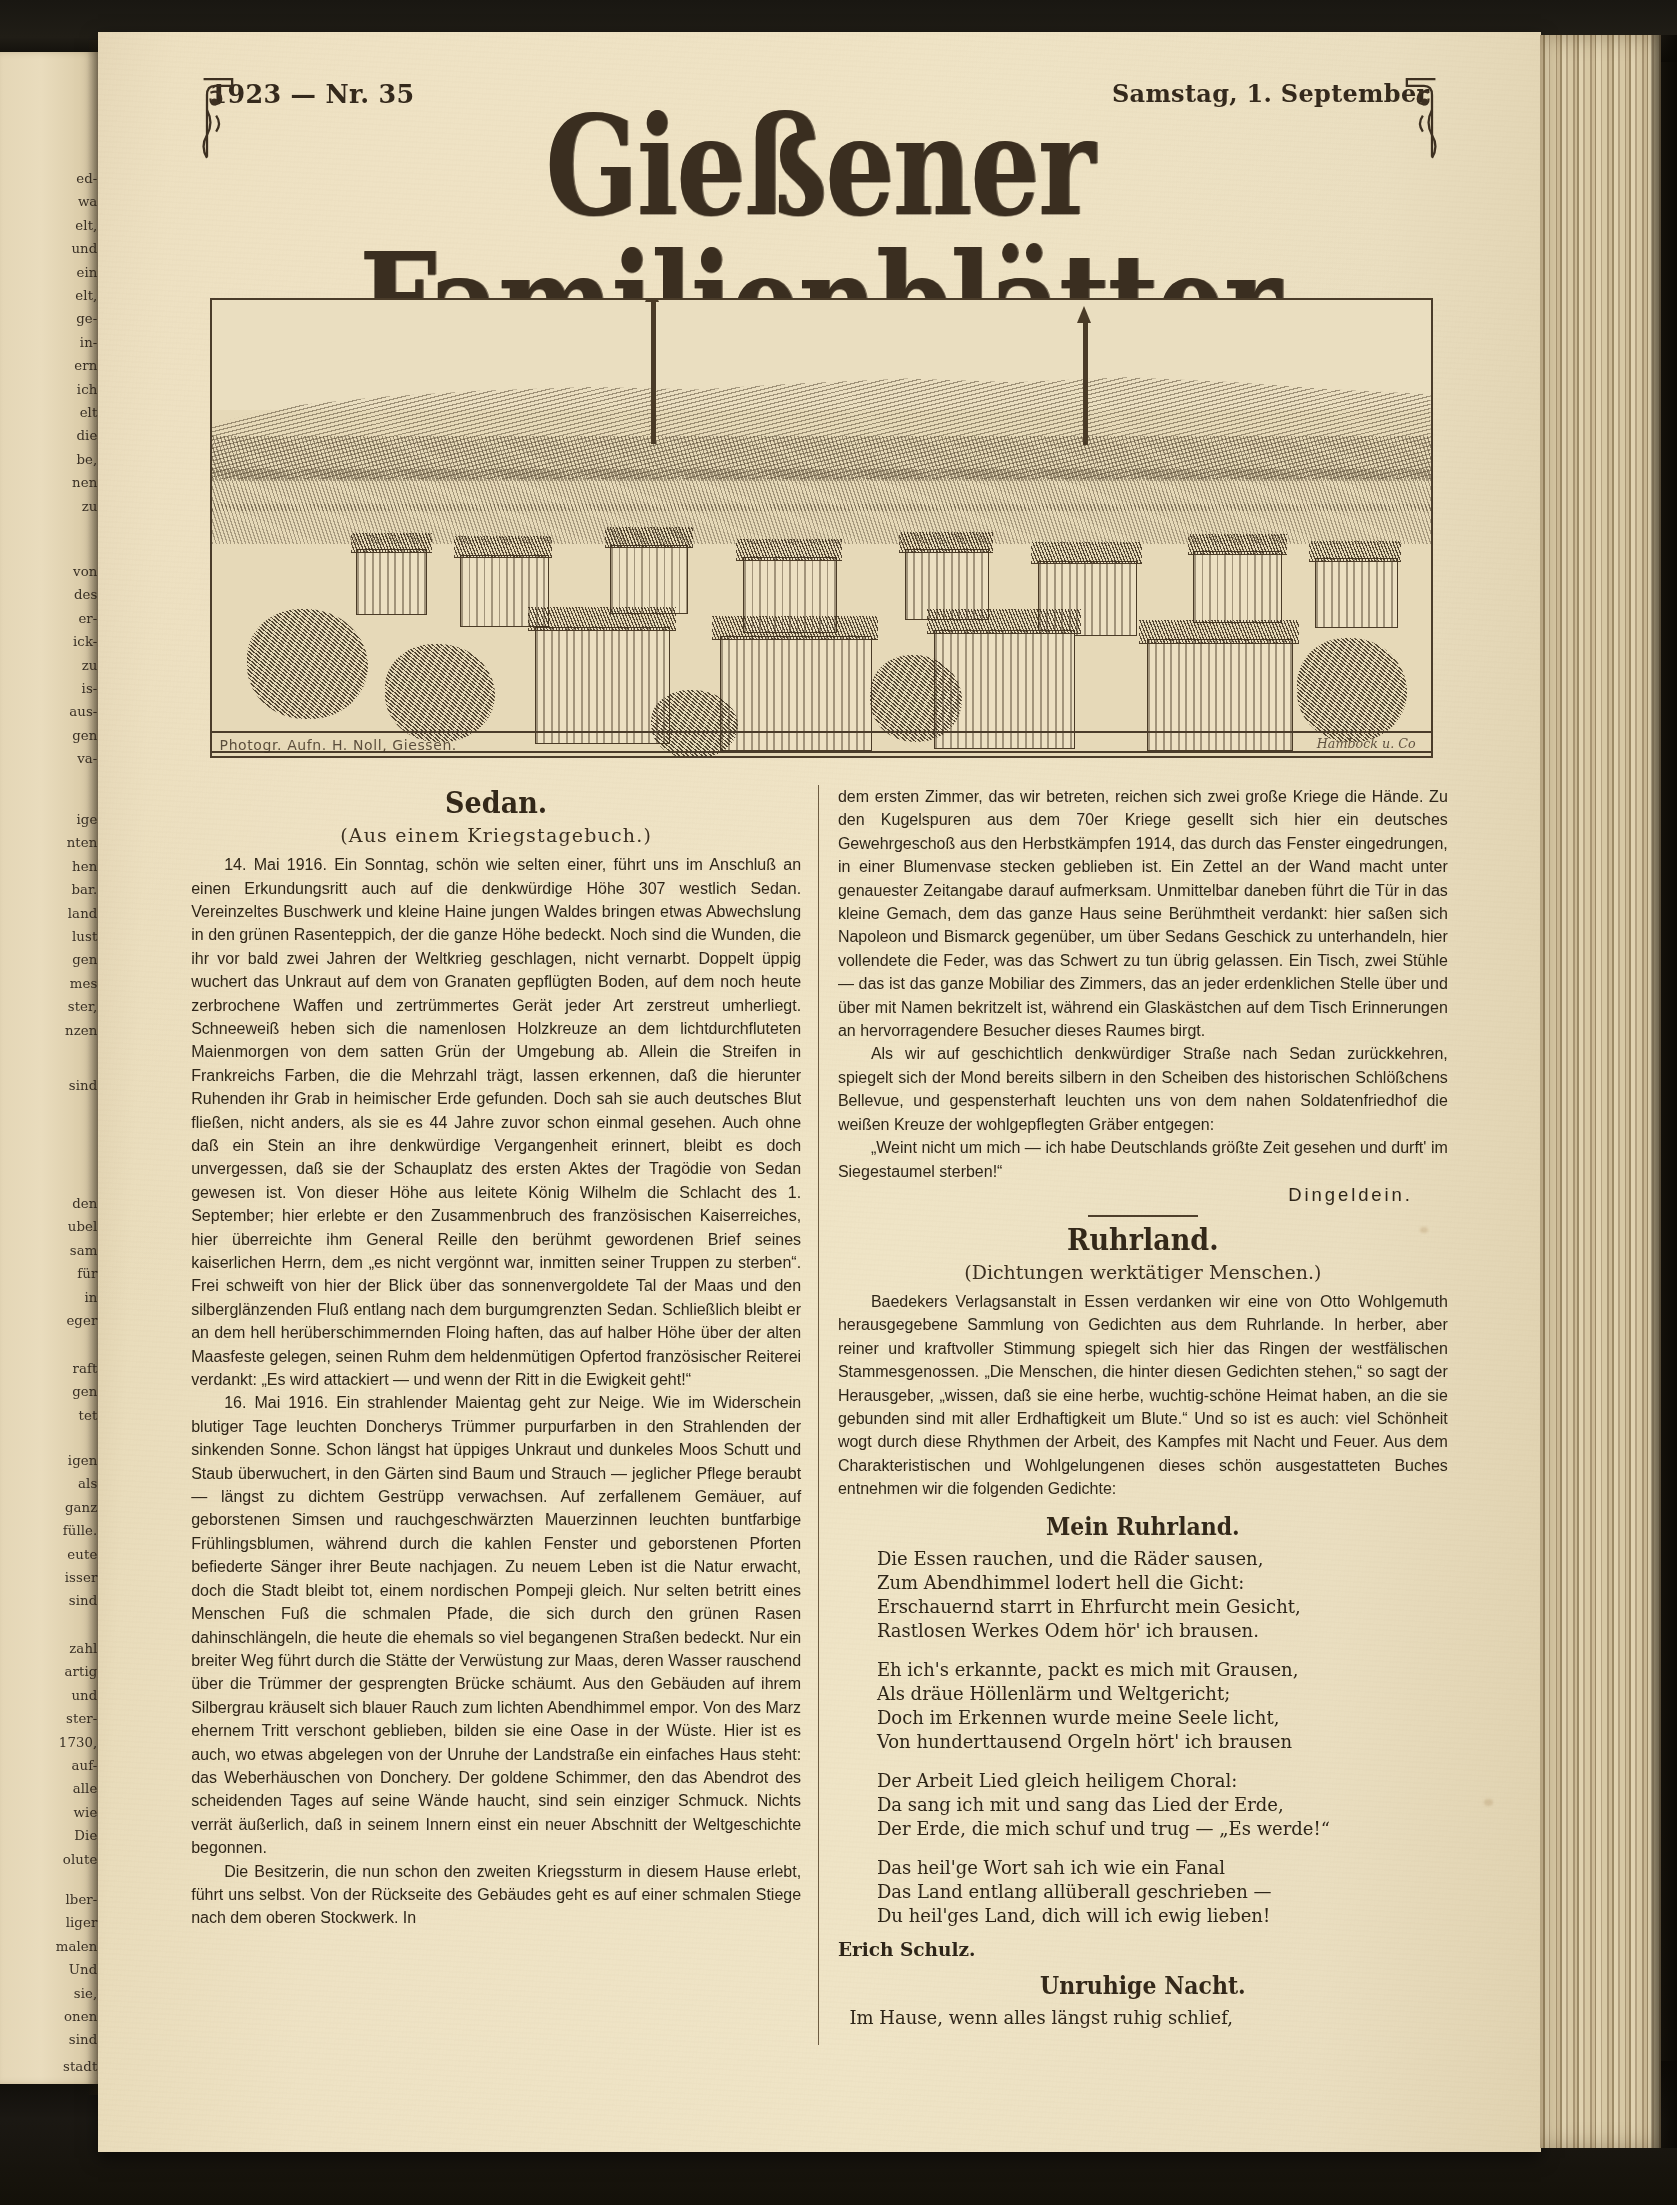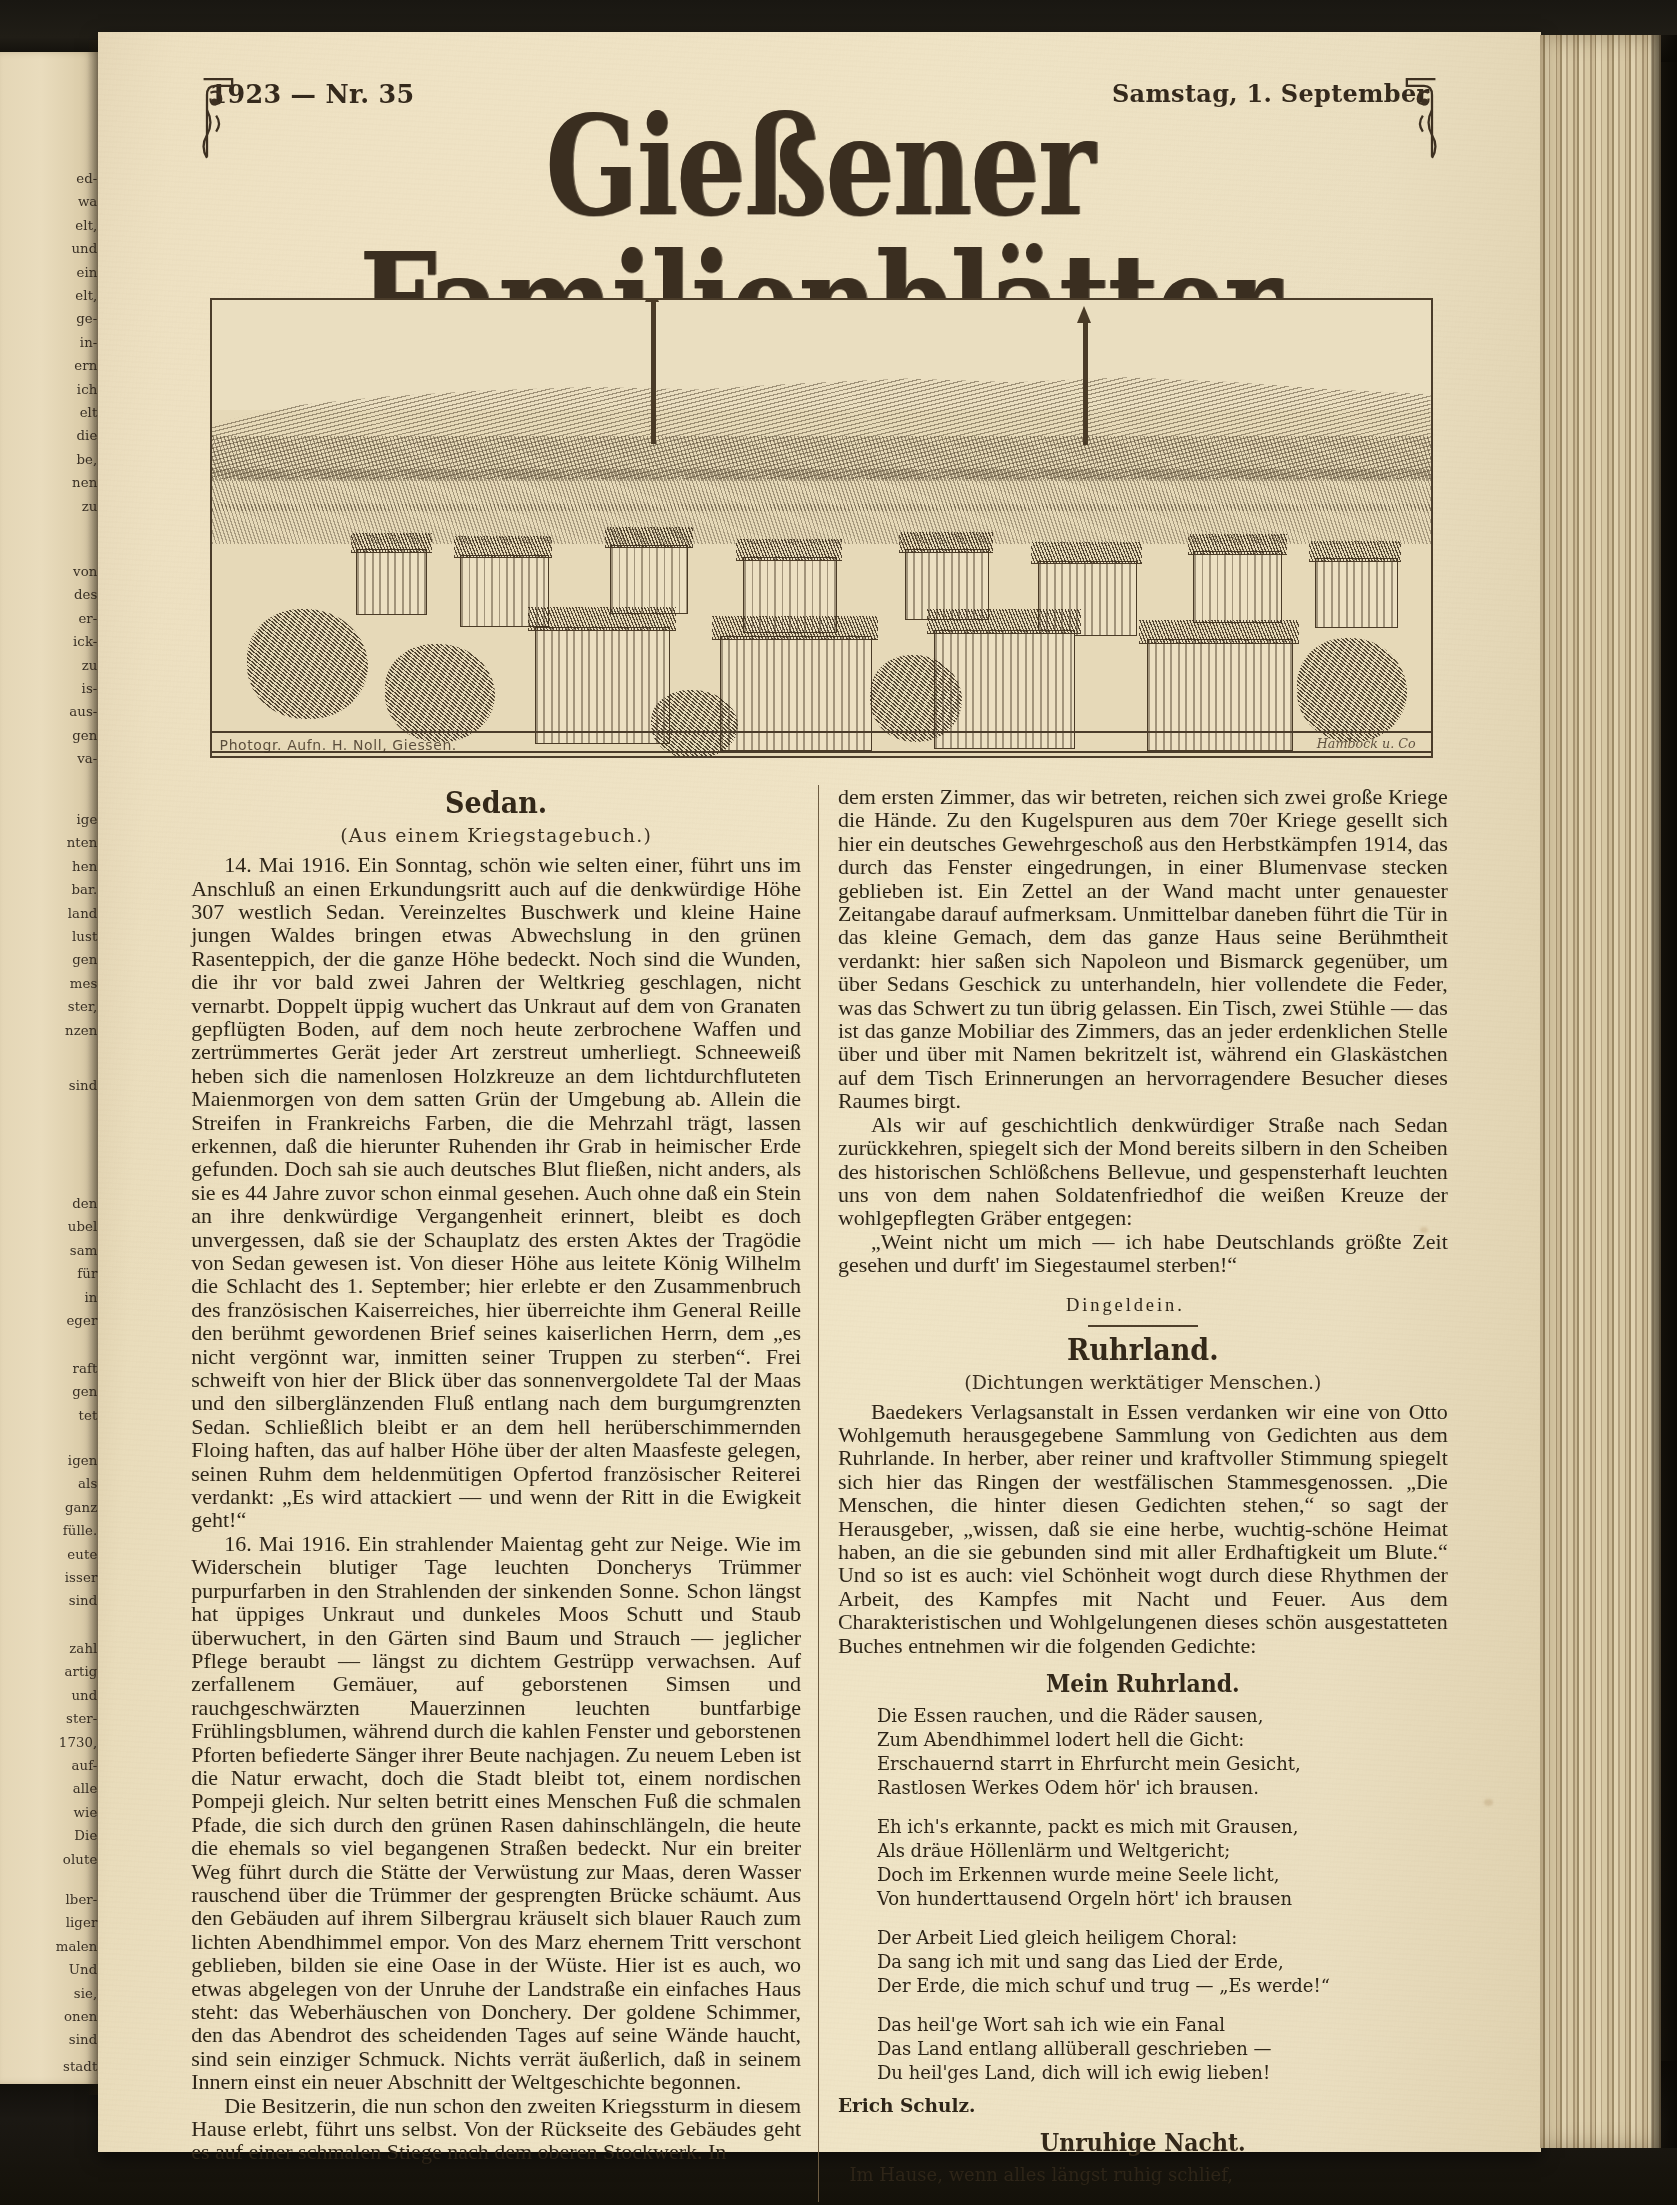--- a/index.html
+++ b/index.html
@@ -143,31 +143,31 @@
 
   .art-title{
     text-align:center;font-family:"DejaVu Serif", serif;font-weight:bold;
     font-size:27px;color:#332819;margin:2.3px 0 5.8px 0;transform:scaleY(1.1);
   }
   .art-sub{
     text-align:center;font-family:"DejaVu Serif", serif;
     font-size:19px;color:#3b2f20;margin-bottom:7px;letter-spacing:1.2px;
   }
   .body{
-    font-family:Liberation Serif, serif;
-    font-size:22px;line-height:23.4px;
+    font-family:Liberation Sans, sans-serif;
+    font-size:16px;line-height:23.4px;
     color:#2e2518;
     text-align:justify;
     hyphens:auto;
     -webkit-hyphens:auto;
   }
   .body p{margin:0;text-indent:33px;}
   .sig{
-    text-align:center;font-family:Liberation Serif, serif;font-size:18.5px;
-    color:#2e2518;letter-spacing:2.9px;margin-top:18px;padding-right:35px;
+    text-align:right;font-family:Liberation Sans, sans-serif;font-size:18.5px;
+    color:#2e2518;letter-spacing:2.9px;margin-top:1px;padding-right:35px;
   }
   .divider{width:110px;height:0;border-top:2.3px double #4e3f2b;margin:9.2px auto 7px auto;}
 
   .poem-title{
     text-align:center;font-family:"DejaVu Serif", serif;font-weight:bold;
     font-size:22px;color:#332819;margin:12.7px 0 8px 0;transform:scaleY(1.08);
   }
   .poem{font-family:"DejaVu Serif", serif;font-size:18px;line-height:24px;color:#2e2518;
     padding-left:39px;}
   .stanza{margin-bottom:15px;}

